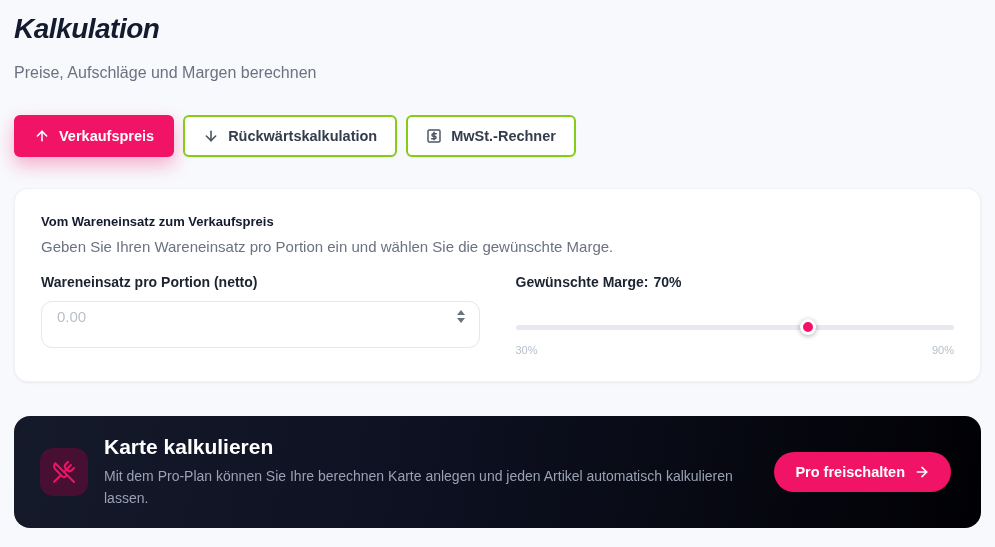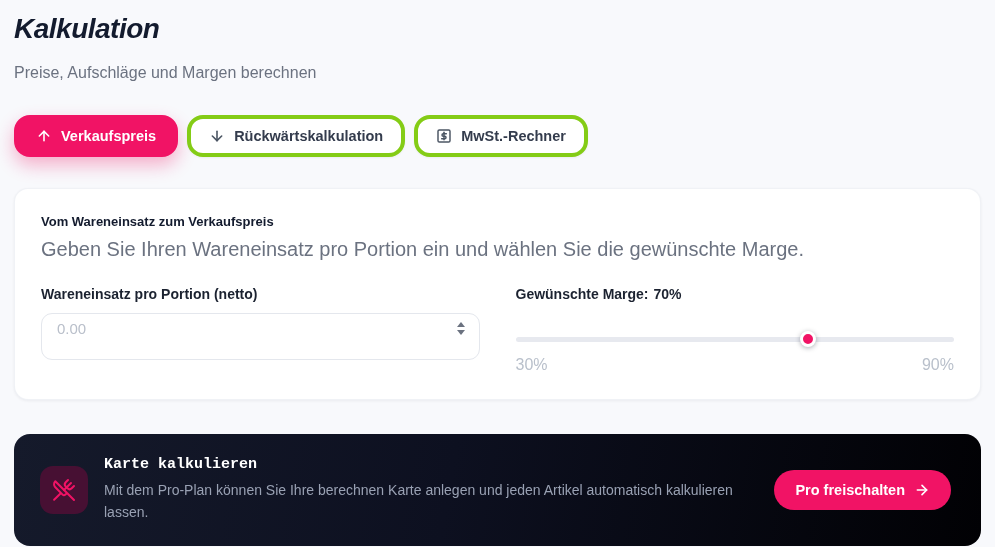--- a/index.html
+++ b/index.html
@@ -17,41 +17,41 @@
     font-size:28px; font-weight:700; letter-spacing:-0.5px; color:#131b2e;font-style:italic;
   }
   .page-subtitle {
     margin-top:19px; font-size:16px; color:#6b7280;
   }
 
   
   .tabs { display:flex; gap:9px; margin-top:33px; }
   .tab {
     height:42px; display:inline-flex; align-items:center; gap:9px;
-    padding:0 18px; border-radius:16px; font-size:14.5px; font-weight:700;
-    background:#ffffff; border:4px solid #84cc16; color:#343c4d;
+    padding:0 18px; border-radius:6px; font-size:14.5px; font-weight:700;
+    background:#ffffff; border:2px solid #84cc16; color:#343c4d;
     box-shadow:0 1px 2px rgba(16,24,40,0.05); cursor:pointer; white-space:nowrap;
   }
   .tab.active {
     background:#f11365; border-color:#f11365; color:#ffffff;
     box-shadow:0 8px 18px rgba(241,19,101,0.32);
   }
   .tab .ticon { display:inline-flex; align-items:center; justify-content:center; }
 
   
   .card {
     margin-top:31px; background:#ffffff; border-radius:14px;
     padding:25px 26px; box-shadow:0 1px 3px rgba(16,24,40,0.06);
     border:1px solid rgba(230,233,240,0.6);
   }
   .card-title { font-size:13px; font-weight:700; color:#131b2e; }
-  .card-desc  { margin-top:9px; font-size:20px; color:#6b7280; }
+  .card-desc  { margin-top:9px; font-size:15px; color:#6b7280; }
 
   .form-row {
-    margin-top:25px;
+    margin-top:19px;
     display:grid; grid-template-columns:1fr 1fr; column-gap:36px;
   }
   .field-label { font-size:14px; font-weight:700; color:#1b2230; }
 
   .num-input {
     margin-top:11px; height:47px; border:1px solid #e4e7ed; border-radius:11px;
     display:flex; align-items:center; padding:0 12px 16px 0; background:#fff;
   }
   .num-input input {
     flex:1; border:none; outline:none; height:100%; padding:0 15px;
@@ -70,35 +70,35 @@
     width:100%; height:5px; background:#e7e9ef; border-radius:99px;
   }
   .slider-thumb {
     position:absolute; top:50%; transform:translate(-50%,-50%);
     width:16px; height:16px; border-radius:50%;
     background:#f11365; border:3px solid #ffffff;
     box-shadow:0 1px 5px rgba(16,24,40,0.35); cursor:grab;
   }
   .slider-minmax {
     margin-top:8px; display:flex; justify-content:space-between;
-    font-size:16px; color:#b9c0cb;
+    font-size:11px; color:#b9c0cb;
   }
 
   
   .promo {
     margin-top:34px; border-radius:16px; height:112px;
     background:linear-gradient(100deg, #151a2b 0%, #0d1020 45%, #010104 100%);
     display:flex; align-items:center; padding:0 30px 0 26px;
   }
   .promo-icon {
     width:48px; height:48px; border-radius:13px; background:#471033;
     display:flex; align-items:center; justify-content:center; flex:none;
   }
   .promo-text { margin-left:16px; margin-right:20px; }
-  .promo-title { font-size:15px; font-weight:700; color:#ffffff;font-family:Liberation Mono, monospace; }
+  .promo-title { font-size:21px; font-weight:700; color:#ffffff; }
   .promo-desc  { margin-top:7px; font-size:14px; line-height:1.55; color:#99a1b3; max-width:665px; }
   .promo-btn {
     margin-left:auto; flex:none; height:40px; padding:0 21px; border:none; border-radius:999px;
     background:#f11365; color:#ffffff; font-size:14.5px; font-weight:700;
     font-family:"Liberation Sans", sans-serif;
     display:inline-flex; align-items:center; gap:9px; cursor:pointer;
   }
 </style>
 </head>
 <body>

